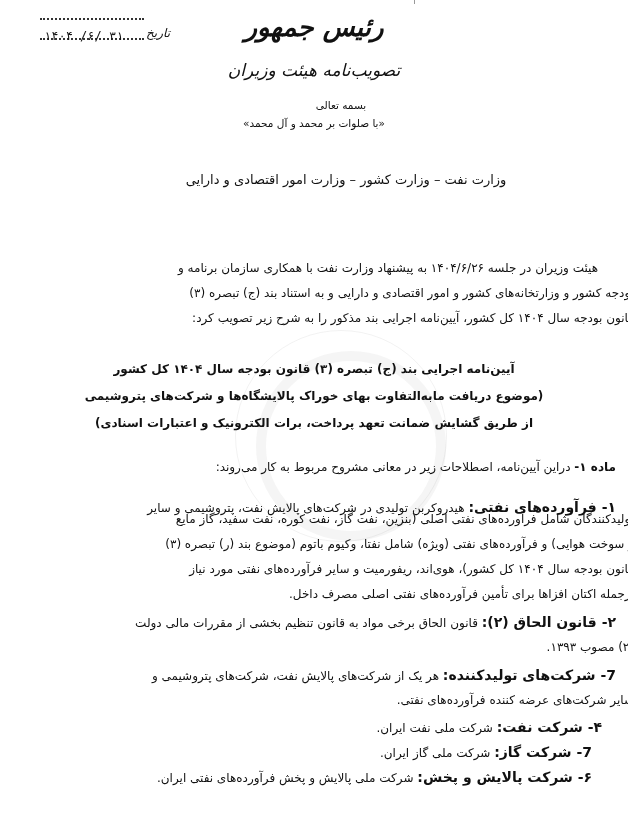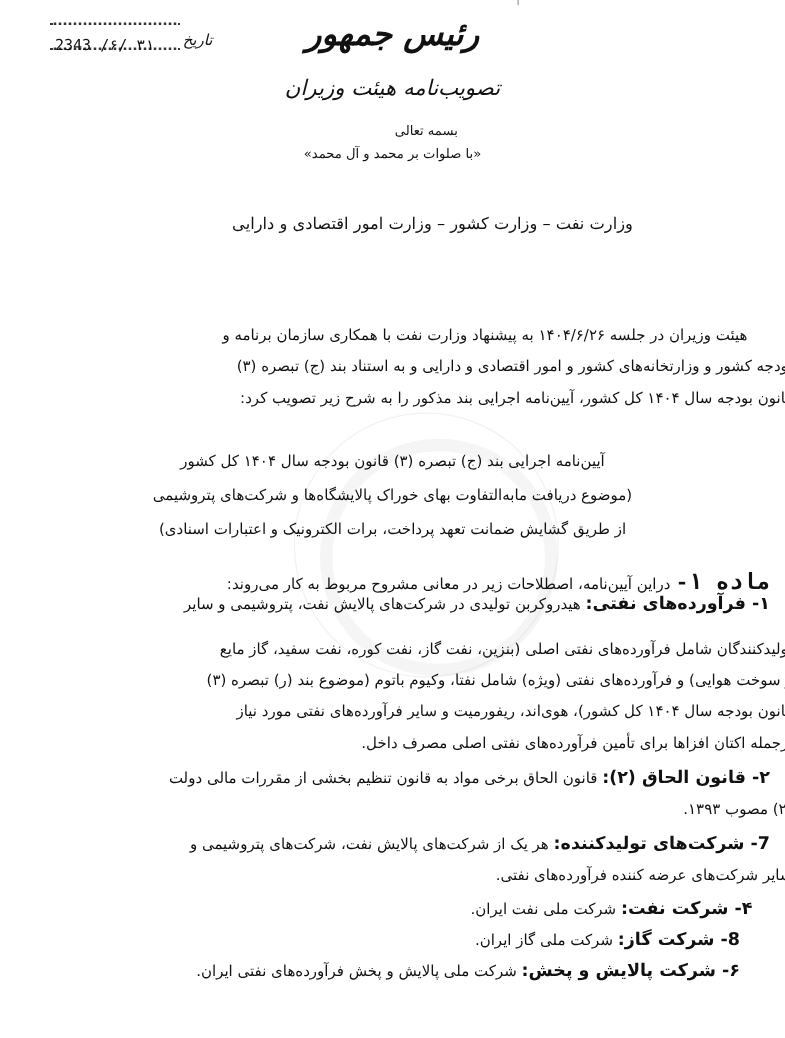--- a/index.html
+++ b/index.html
@@ -28,21 +28,21 @@
       width: 130px;
       font-size: 11px;
       direction: rtl;
     }
     .stamp-row {
       display: flex;
       align-items: flex-end;
       height: 20px;
     }
     .stamp-label {
-      font-family: Liberation Serif, serif;
+      font-family: Liberation Sans, sans-serif;
       font-style: italic;
       font-size: 12px;
       width: 22px;
       text-align: right;
     }
     .stamp-dots {
       flex: 1;
       border-bottom: 2px dotted #333;
       height: 8px;
       margin-right: 4px;
@@ -95,21 +95,21 @@
       padding-left: 32px;
     }
     .addr1 { top: 172px; }
     .addr2 { top: 198px; }
 
     .title-block {
       position: absolute;
       left: 0; width: 628px;
       direction: rtl;
       text-align: center;
-      font-weight: normal;
+      font-weight: bold;
       font-size: 12px;
       line-height: 27px;
       top: 356px;
     }
     .title-block .tl { display: block; }
 
     .body-lines {
       position: absolute;
       right: -6px;
       width: 600px;
@@ -117,21 +117,21 @@
       font-size: 12px;
     }
     .bl {
       position: absolute;
       right: 0;
       white-space: nowrap;
       height: 24px;
       line-height: 24px;
     }
     .bl b { font-size: 14px; }
-    .article-head b { font-size: 18px; font-family: Liberation Mono, monospace; }
+    .article-head b { font-size: 12px; }
 
     .watermark {
       position: absolute;
       left: 235px; top: 330px;
       width: 210px; height: 210px;
       border-radius: 50%;
       border: 1px solid rgba(150,150,150,0.12);
       pointer-events: none;
     }
     .watermark-inner {
@@ -157,21 +157,21 @@
 
   <div class="stamp">
     <div class="stamp-row">
       <span class="stamp-label" style="font-size:0;">شماره</span>
       <span class="stamp-dots"></span>
     </div>
     <div class="stamp-row">
       <span class="stamp-label">تاریخ</span>
       <span class="stamp-dots"></span>
     </div>
-    <div class="stamp-date">2343 /۶/ ۳۱</div>
+    <div class="stamp-date">۱۴۰۴ /۶/ ۳۱</div>
   </div>
 
   <div class="letterhead lh-title">رئیس جمهور</div>
   <div class="letterhead lh-sub">تصویب‌نامه هیئت وزیران</div>
   <div class="letterhead basmala">بسمه تعالی</div>
   <div class="letterhead salawat">«با صلوات بر محمد و آل محمد»</div>
 
   <div class="addressee addr1">وزارت نفت – وزارت کشور – وزارت  امور اقتصادی و دارایی</div>
 
   <div class="watermark">
@@ -186,30 +186,30 @@
 
   <div class="title-block">
     <span class="tl">آیین‌نامه اجرایی بند (ج) تبصره (۳) قانون بودجه سال ۱۴۰۴ کل کشور</span>
     <span class="tl">(موضوع دریافت مابه‌التفاوت بهای خوراک پالایشگاه‌ها و شرکت‌های پتروشیمی</span>
     <span class="tl">از طریق گشایش ضمانت تعهد پرداخت، برات الکترونیک و اعتبارات اسنادی)</span>
   </div>
 
   <div class="body-lines" style="top:455px;height:375px;">
     <div class="bl article-head" style="top:0;right:18px;"><b>ماده ۱-</b><span> دراین آیین‌نامه، اصطلاحات زیر در معانی مشروح مربوط به کار می‌روند:</span></div>
 
-    <div class="bl" style="top:16px;right:18px;"><b>۱- فرآورده‌های نفتی:</b><span> هیدروکربن تولیدی در شرکت‌های پالایش نفت، پتروشیمی و سایر</span></div>
+    <div class="bl" style="top:40px;right:18px;"><b>۱- فرآورده‌های نفتی:</b><span> هیدروکربن تولیدی در شرکت‌های پالایش نفت، پتروشیمی و سایر</span></div>
     <div class="bl" style="top:52px;">تولیدکنندگان شامل فرآورده‌های نفتی اصلی (بنزین، نفت گاز، نفت کوره، نفت سفید، گاز مایع</div>
     <div class="bl" style="top:77px;">و سوخت هوایی) و فرآورده‌های نفتی (ویژه) شامل نفتا، وکیوم باتوم (موضوع بند (ر) تبصره (۳)</div>
     <div class="bl" style="top:102px;">قانون بودجه سال ۱۴۰۴ کل کشور)، هوی‌اند، ریفورمیت و سایر فرآورده‌های نفتی مورد نیاز</div>
     <div class="bl" style="top:127px;">ازجمله اکتان افزاها برای تأمین فرآورده‌های نفتی اصلی مصرف داخل.</div>
 
     <div class="bl" style="top:155px;right:18px;"><b>۲- قانون الحاق (۲):</b><span> قانون الحاق برخی مواد به قانون تنظیم بخشی از مقررات مالی دولت</span></div>
     <div class="bl" style="top:180px;">(۲) مصوب ۱۳۹۳.</div>
 
     <div class="bl" style="top:208px;right:18px;"><b>7- شرکت‌های تولیدکننده:</b><span> هر یک از شرکت‌های پالایش نفت، شرکت‌های پتروشیمی و</span></div>
     <div class="bl" style="top:233px;">سایر شرکت‌های عرضه کننده فرآورده‌های نفتی.</div>
 
     <div class="bl" style="top:260px;right:32px;"><b>۴- شرکت نفت:</b><span> شرکت ملی نفت ایران.</span></div>
-    <div class="bl" style="top:285px;right:42px;"><b>8- شرکت گاز:</b><span> شرکت ملی گاز ایران.</span></div>
+    <div class="bl" style="top:285px;right:42px;"><b>7- شرکت گاز:</b><span> شرکت ملی گاز ایران.</span></div>
     <div class="bl" style="top:310px;right:42px;margin-left:32px;"><b>۶- شرکت پالایش و پخش:</b><span> شرکت ملی پالایش و پخش فرآورده‌های نفتی ایران.</span></div>
   </div>
 
 </div>
 
 </body></html>

